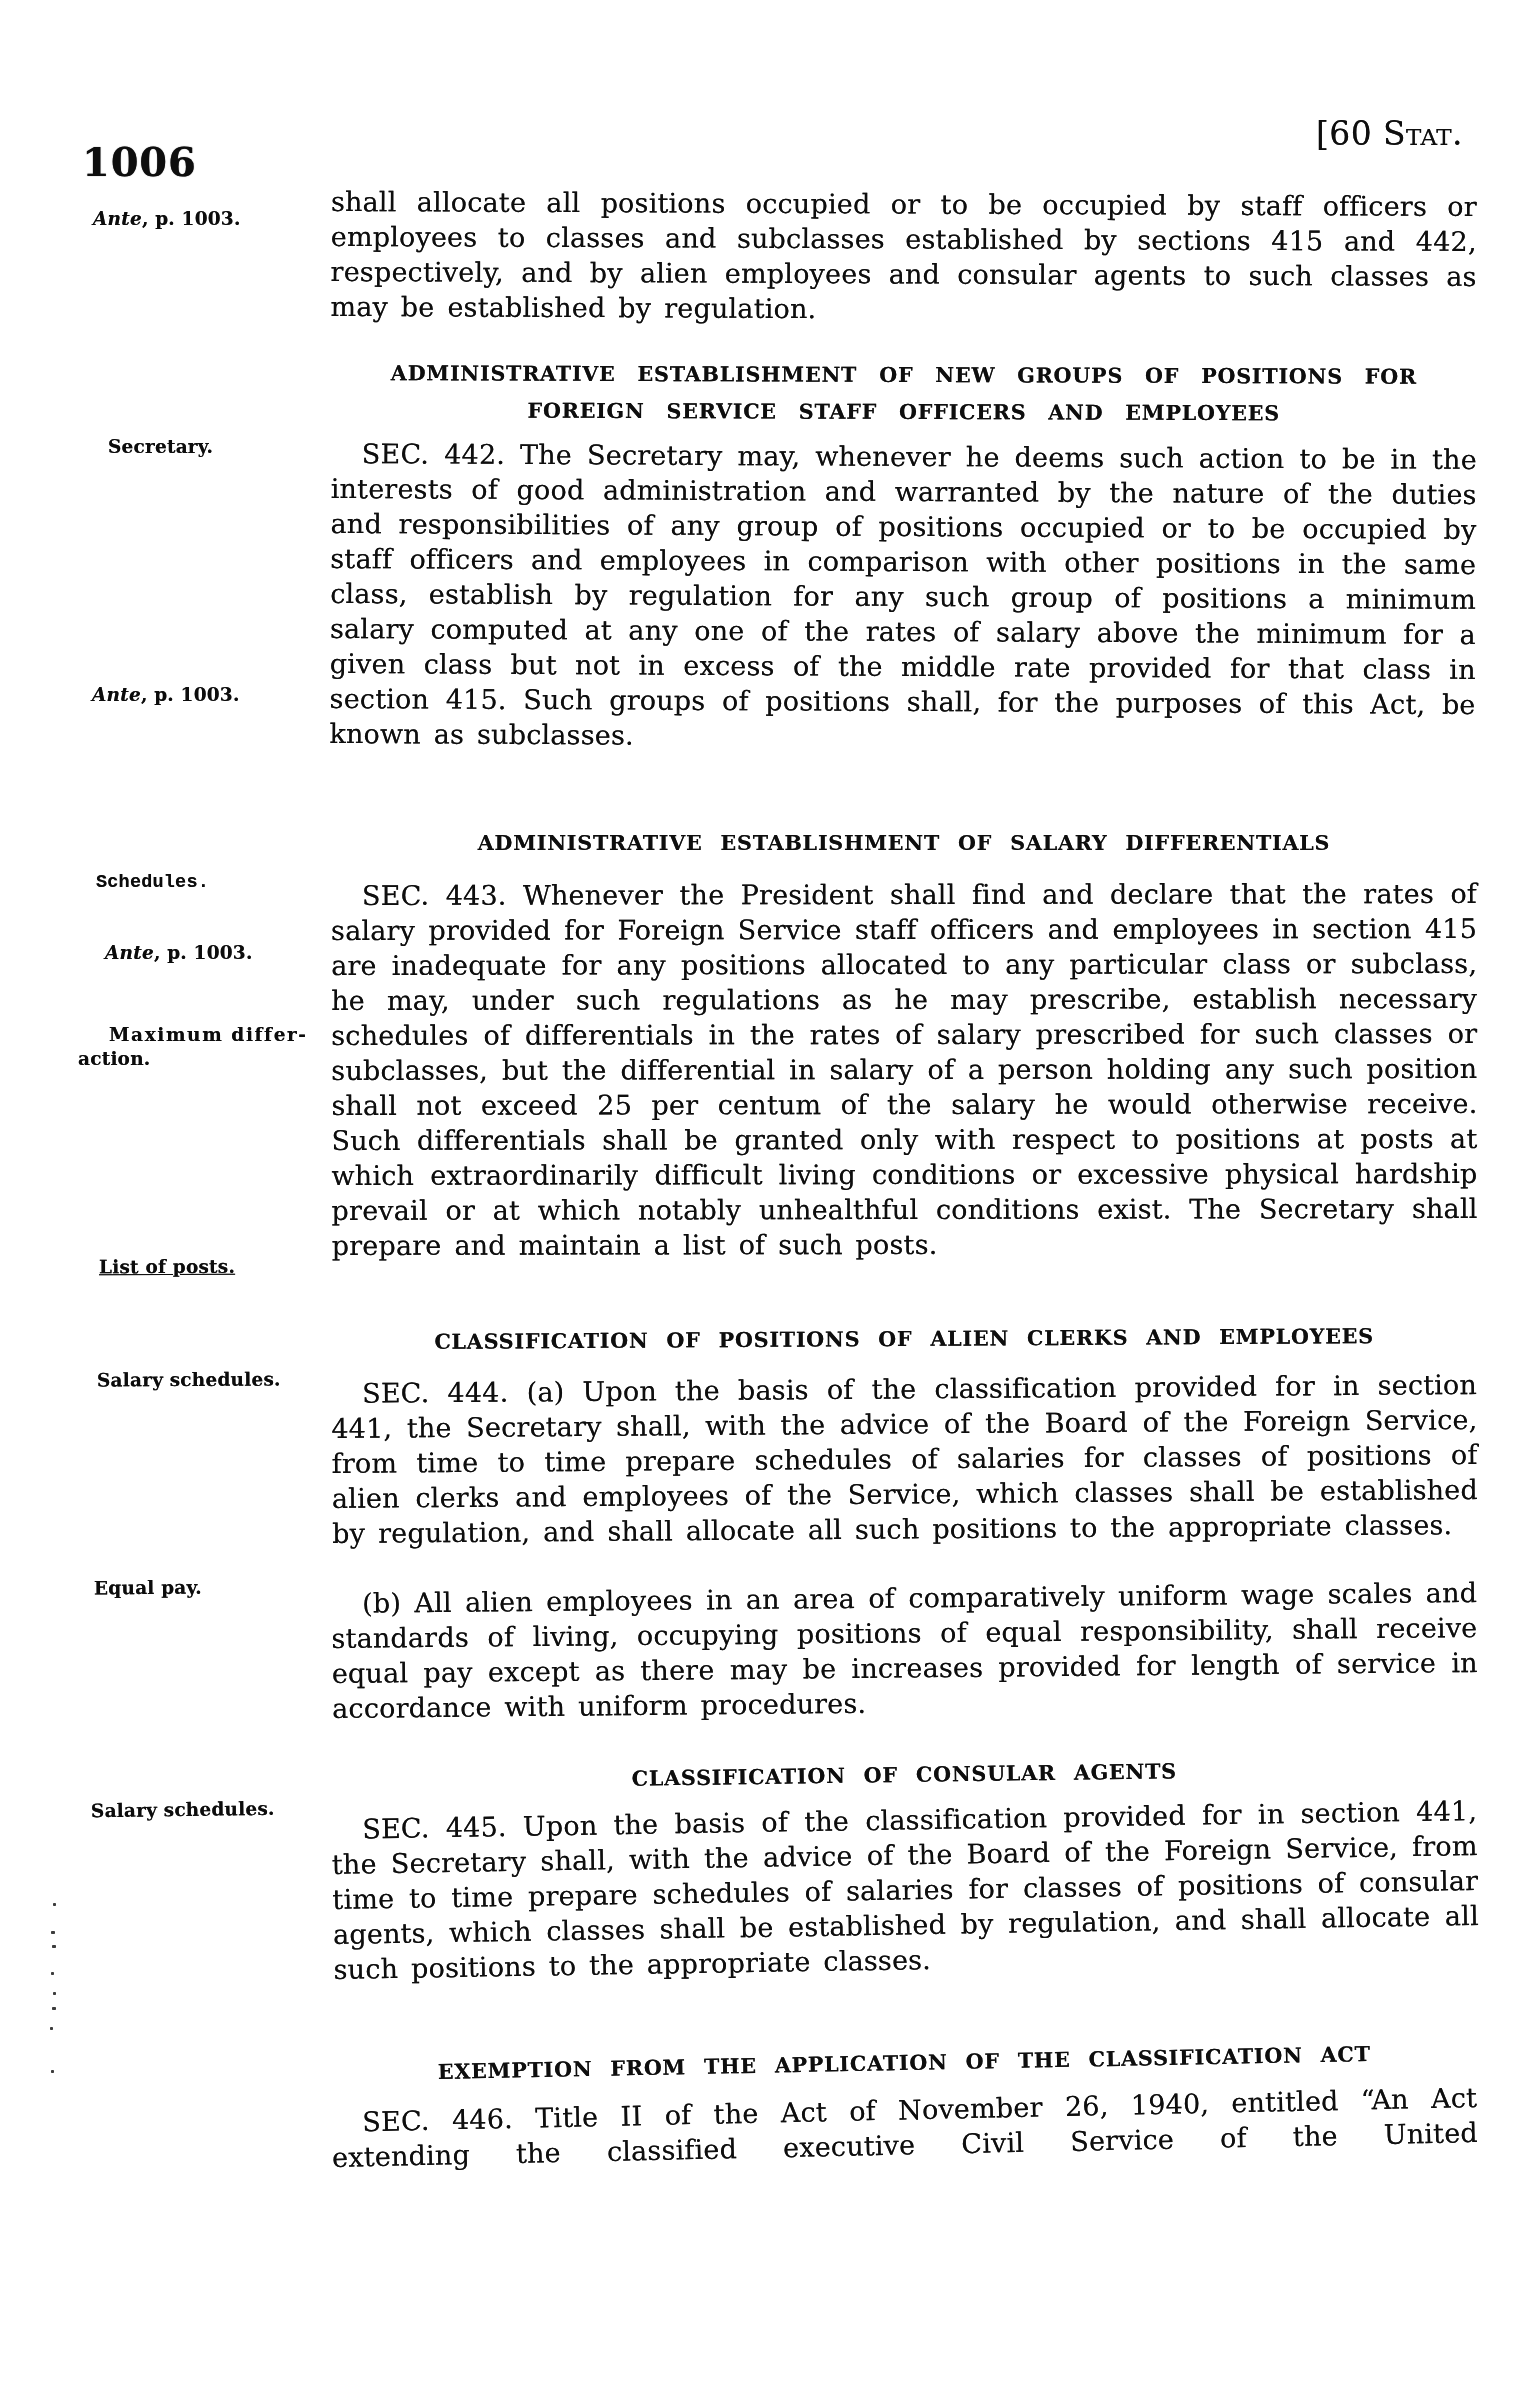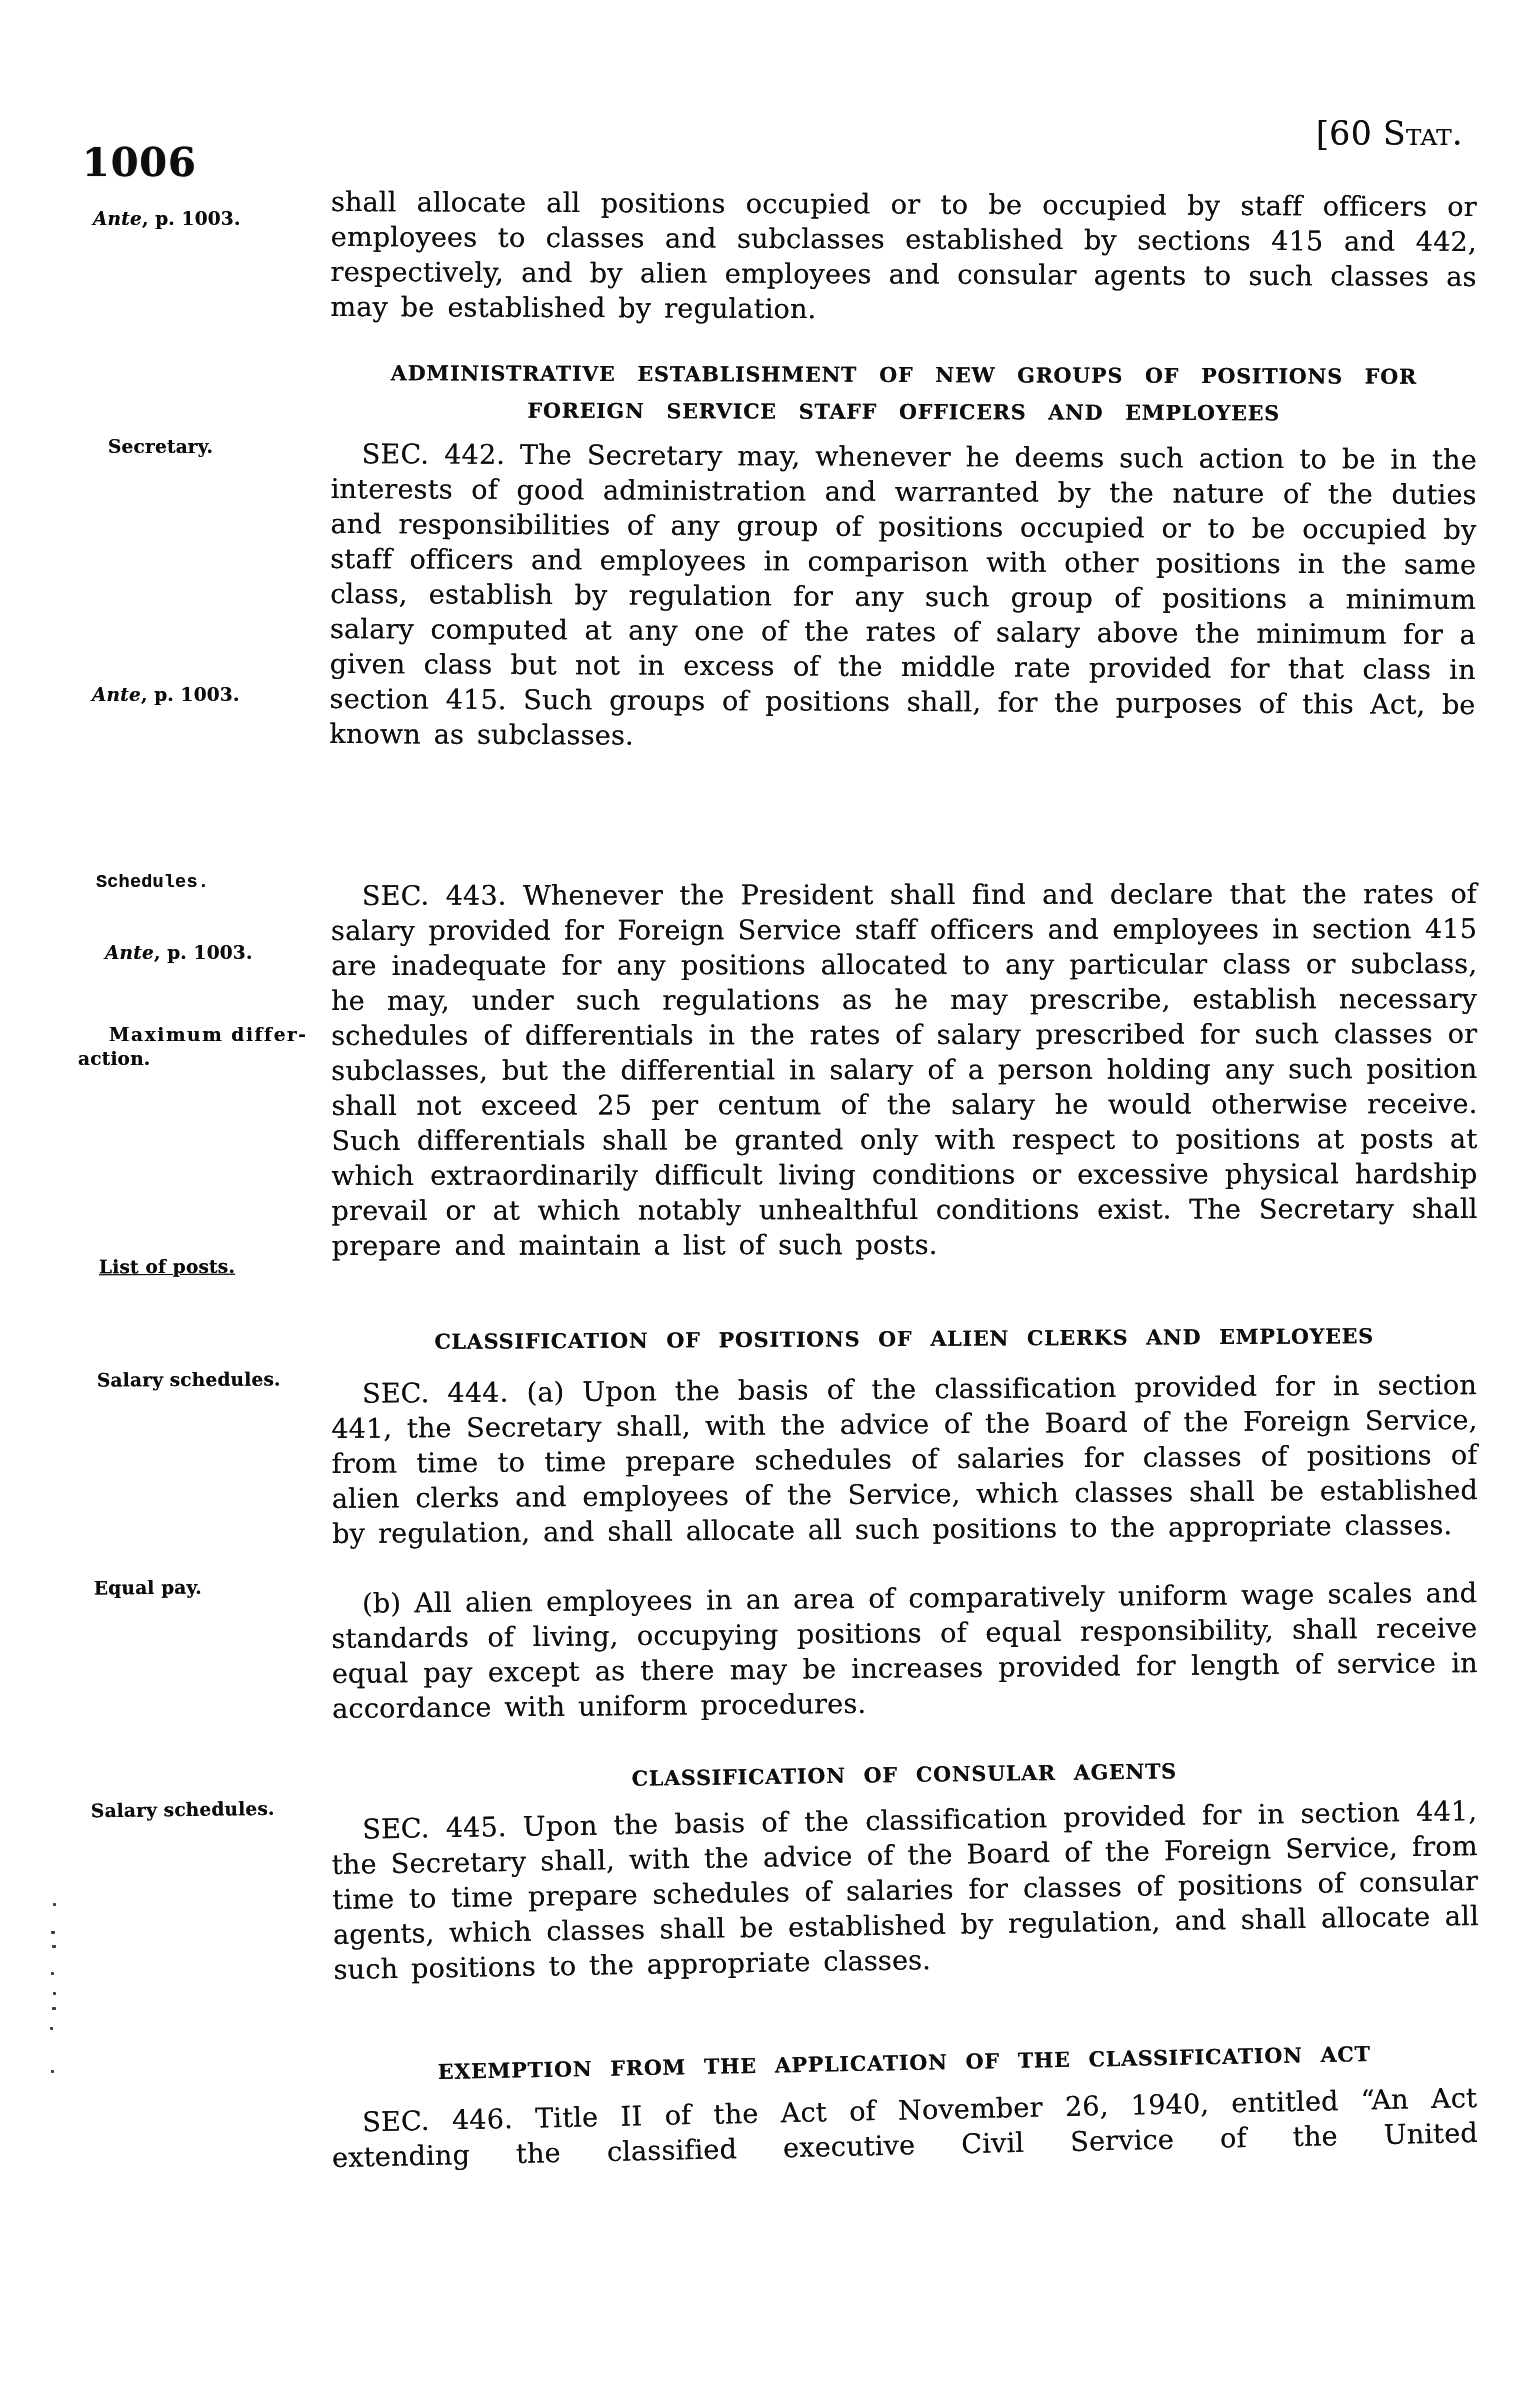--- a/index.html
+++ b/index.html
@@ -99,20 +99,21 @@
   <div class="abs margin-note" style="left:91px; top:1798px; transform:rotate(-0.8deg);">Salary schedules.</div>
 
   <div class="abs body-par" style="top:184px; transform:rotate(0.25deg);">shall allocate all positions occupied or to be occupied by staff officers or employees to classes and subclasses established by sections 415 and 442, respectively, and by alien employees and consular agents to such classes as may be established by regulation.</div>
 
   <div class="abs section-heading wide-words" style="top:357px; transform:rotate(0.2deg);">
     <div>ADMINISTRATIVE ESTABLISHMENT OF NEW GROUPS OF POSITIONS FOR</div>
     <div>FOREIGN SERVICE STAFF OFFICERS AND EMPLOYEES</div>
   </div>
   <div class="abs body-par indent" style="top:436px; transform:rotate(0.3deg);">SEC. 442. The Secretary may, whenever he deems such action to be in the interests of good administration and warranted by the nature of the duties and responsibilities of any group of positions occupied or to be occupied by staff officers and employees in comparison with other positions in the same class, establish by regulation for any such group of positions a minimum salary computed at any one of the rates of salary above the minimum for a given class but not in excess of the middle rate provided for that class in section 415. Such groups of positions shall, for the purposes of this Act, be known as subclasses.</div>
 
+  <div class="abs section-heading" style="top:825px;">ADMINISTRATIVE ESTABLISHMENT OF SALARY DIFFERENTIALS</div>
   <div class="abs body-par indent" style="top:878px; transform:rotate(-0.1deg);">SEC. 443. Whenever the President shall find and declare that the rates of salary provided for Foreign Service staff officers and employees in section 415 are inadequate for any positions allocated to any particular class or subclass, he may, under such regulations as he may prescribe, establish necessary schedules of differentials in the rates of salary prescribed for such classes or subclasses, but the differential in salary of a person holding any such position shall not exceed 25 per centum of the salary he would otherwise receive. Such differentials shall be granted only with respect to positions at posts at which extraordinarily difficult living conditions or excessive physical hardship prevail or at which notably unhealthful conditions exist.  The Secretary shall prepare and maintain a list of such posts.</div>
 
   <div class="abs section-heading" style="top:1321px; transform:rotate(-0.35deg);">CLASSIFICATION OF POSITIONS OF ALIEN CLERKS AND EMPLOYEES</div>
   <div class="abs body-par indent" style="top:1376px; transform:rotate(-0.45deg);">SEC. 444. (a) Upon the basis of the classification provided for in section 441, the Secretary shall, with the advice of the Board of the Foreign Service, from time to time prepare schedules of salaries for classes of positions of alien clerks and employees of the Service, which classes shall be established by regulation, and shall allocate all such positions to the appropriate classes.</div>
   <div class="abs body-par indent" style="top:1586px; transform:rotate(-0.55deg);">(b) All alien employees in an area of comparatively uniform wage scales and standards of living, occupying positions of equal responsibility, shall receive equal pay except as there may be increases provided for length of service in accordance with uniform procedures.</div>
 
   <div class="abs section-heading" style="top:1757px; transform:rotate(-0.8deg);">CLASSIFICATION OF CONSULAR AGENTS</div>
   <div class="abs body-par indent" style="top:1812px; transform:rotate(-0.95deg);">SEC. 445. Upon the basis of the classification provided for in section 441, the Secretary shall, with the advice of the Board of the Foreign Service, from time to time prepare schedules of salaries for classes of positions of consular agents, which classes shall be established by regulation, and shall allocate all such positions to the appropriate classes.</div>
 
   <div class="abs section-heading" style="top:2045px; transform:rotate(-1.1deg);">EXEMPTION FROM THE APPLICATION OF THE CLASSIFICATION ACT</div>

